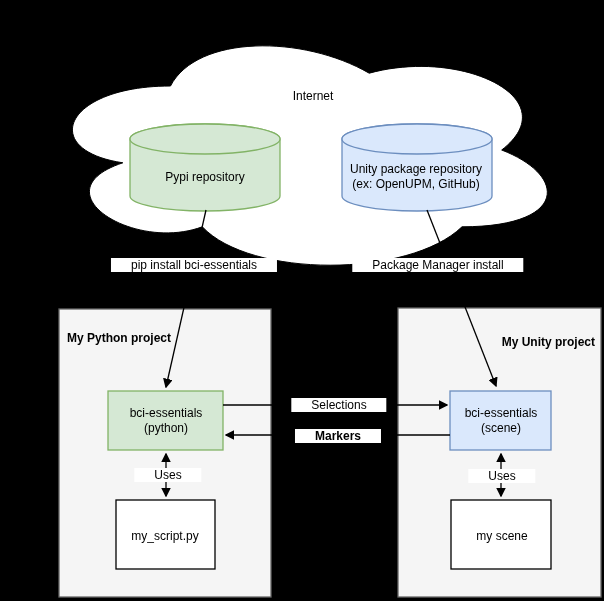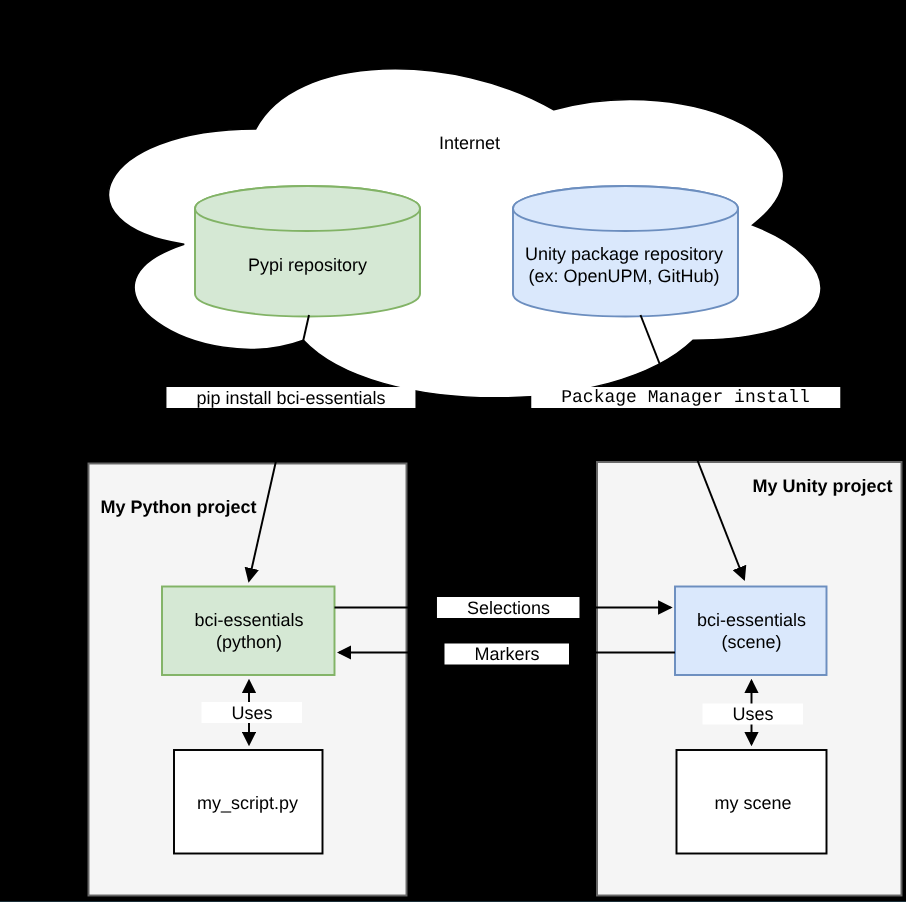--- a/index.html
+++ b/index.html
@@ -71,39 +71,39 @@
 
   <div class="lbl" style="left:205px;top:177px;text-align:right;">Pypi repository</div>
 
   <div class="lbl two-line" style="left:416px;top:177px;">
     <div>Unity package repository</div>
     <div>(ex: OpenUPM, GitHub)</div>
   </div>
 
   <div class="lbl whitebg" style="left:194px;top:265px;">pip install bci-essentials</div>
 
-  <div class="lbl whitebg" style="left:457px;top:265px;font-family:Liberation Mono, monospace;">Package Manager install</div>
+  <div class="lbl whitebg" style="left:438px;top:265px;">Package Manager install</div>
 
   <div class="title" style="left:67px;top:331px;">My Python project</div>
 
-  <div class="title" style="right:9px;top:317px;">My Unity project</div>
+  <div class="title" style="right:9px;top:335px;">My Unity project</div>
 
   <div class="lbl two-line" style="left:166px;top:421px;">
     <div>bci-essentials</div>
     <div>(python)</div>
   </div>
 
   <div class="lbl two-line" style="left:501px;top:421px;">
     <div>bci-essentials</div>
     <div>(scene)</div>
   </div>
 
   <div class="lbl whitebg" style="left:339px;top:405px;">Selections</div>
 
-  <div class="lbl whitebg" style="left:338px;top:436px;">Markers</div>
+  <div class="lbl whitebg" style="left:338px;top:436px;font-weight:bold;">Markers</div>
 
   <div class="lbl whitebg" style="left:168px;top:475px;">Uses</div>
 
   <div class="lbl whitebg" style="left:502px;top:476px;">Uses</div>
 
   <div class="lbl" style="left:165px;top:536px;">my_script.py</div>
 
   <div class="lbl" style="left:502px;top:536px;">my scene</div>
 
 </div>

